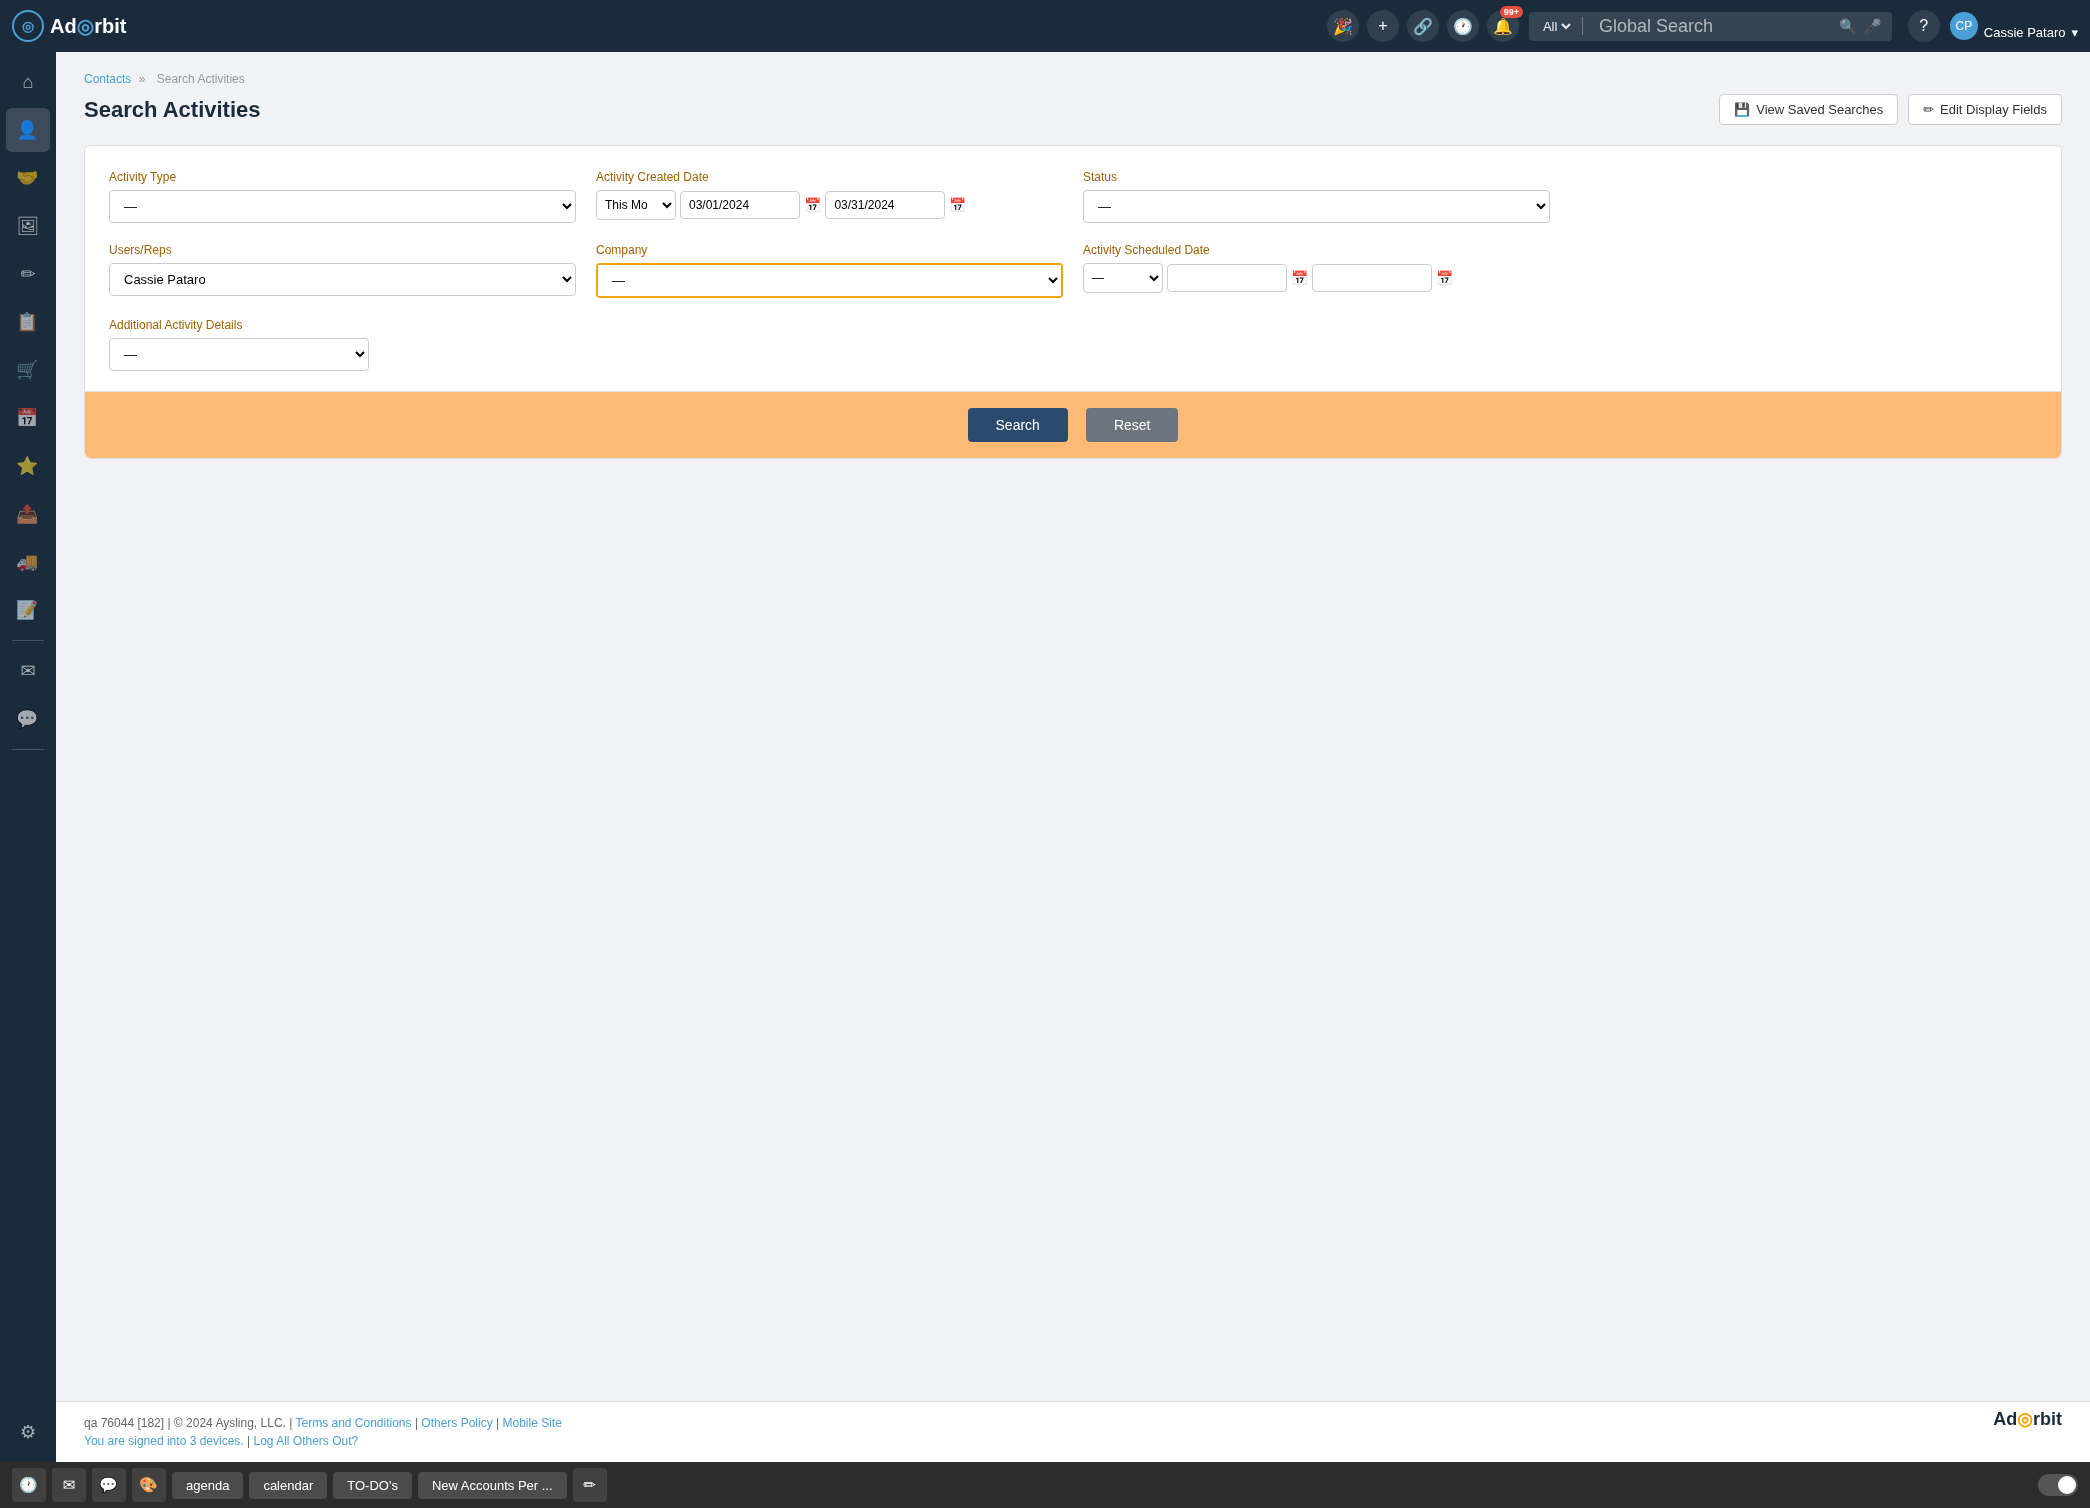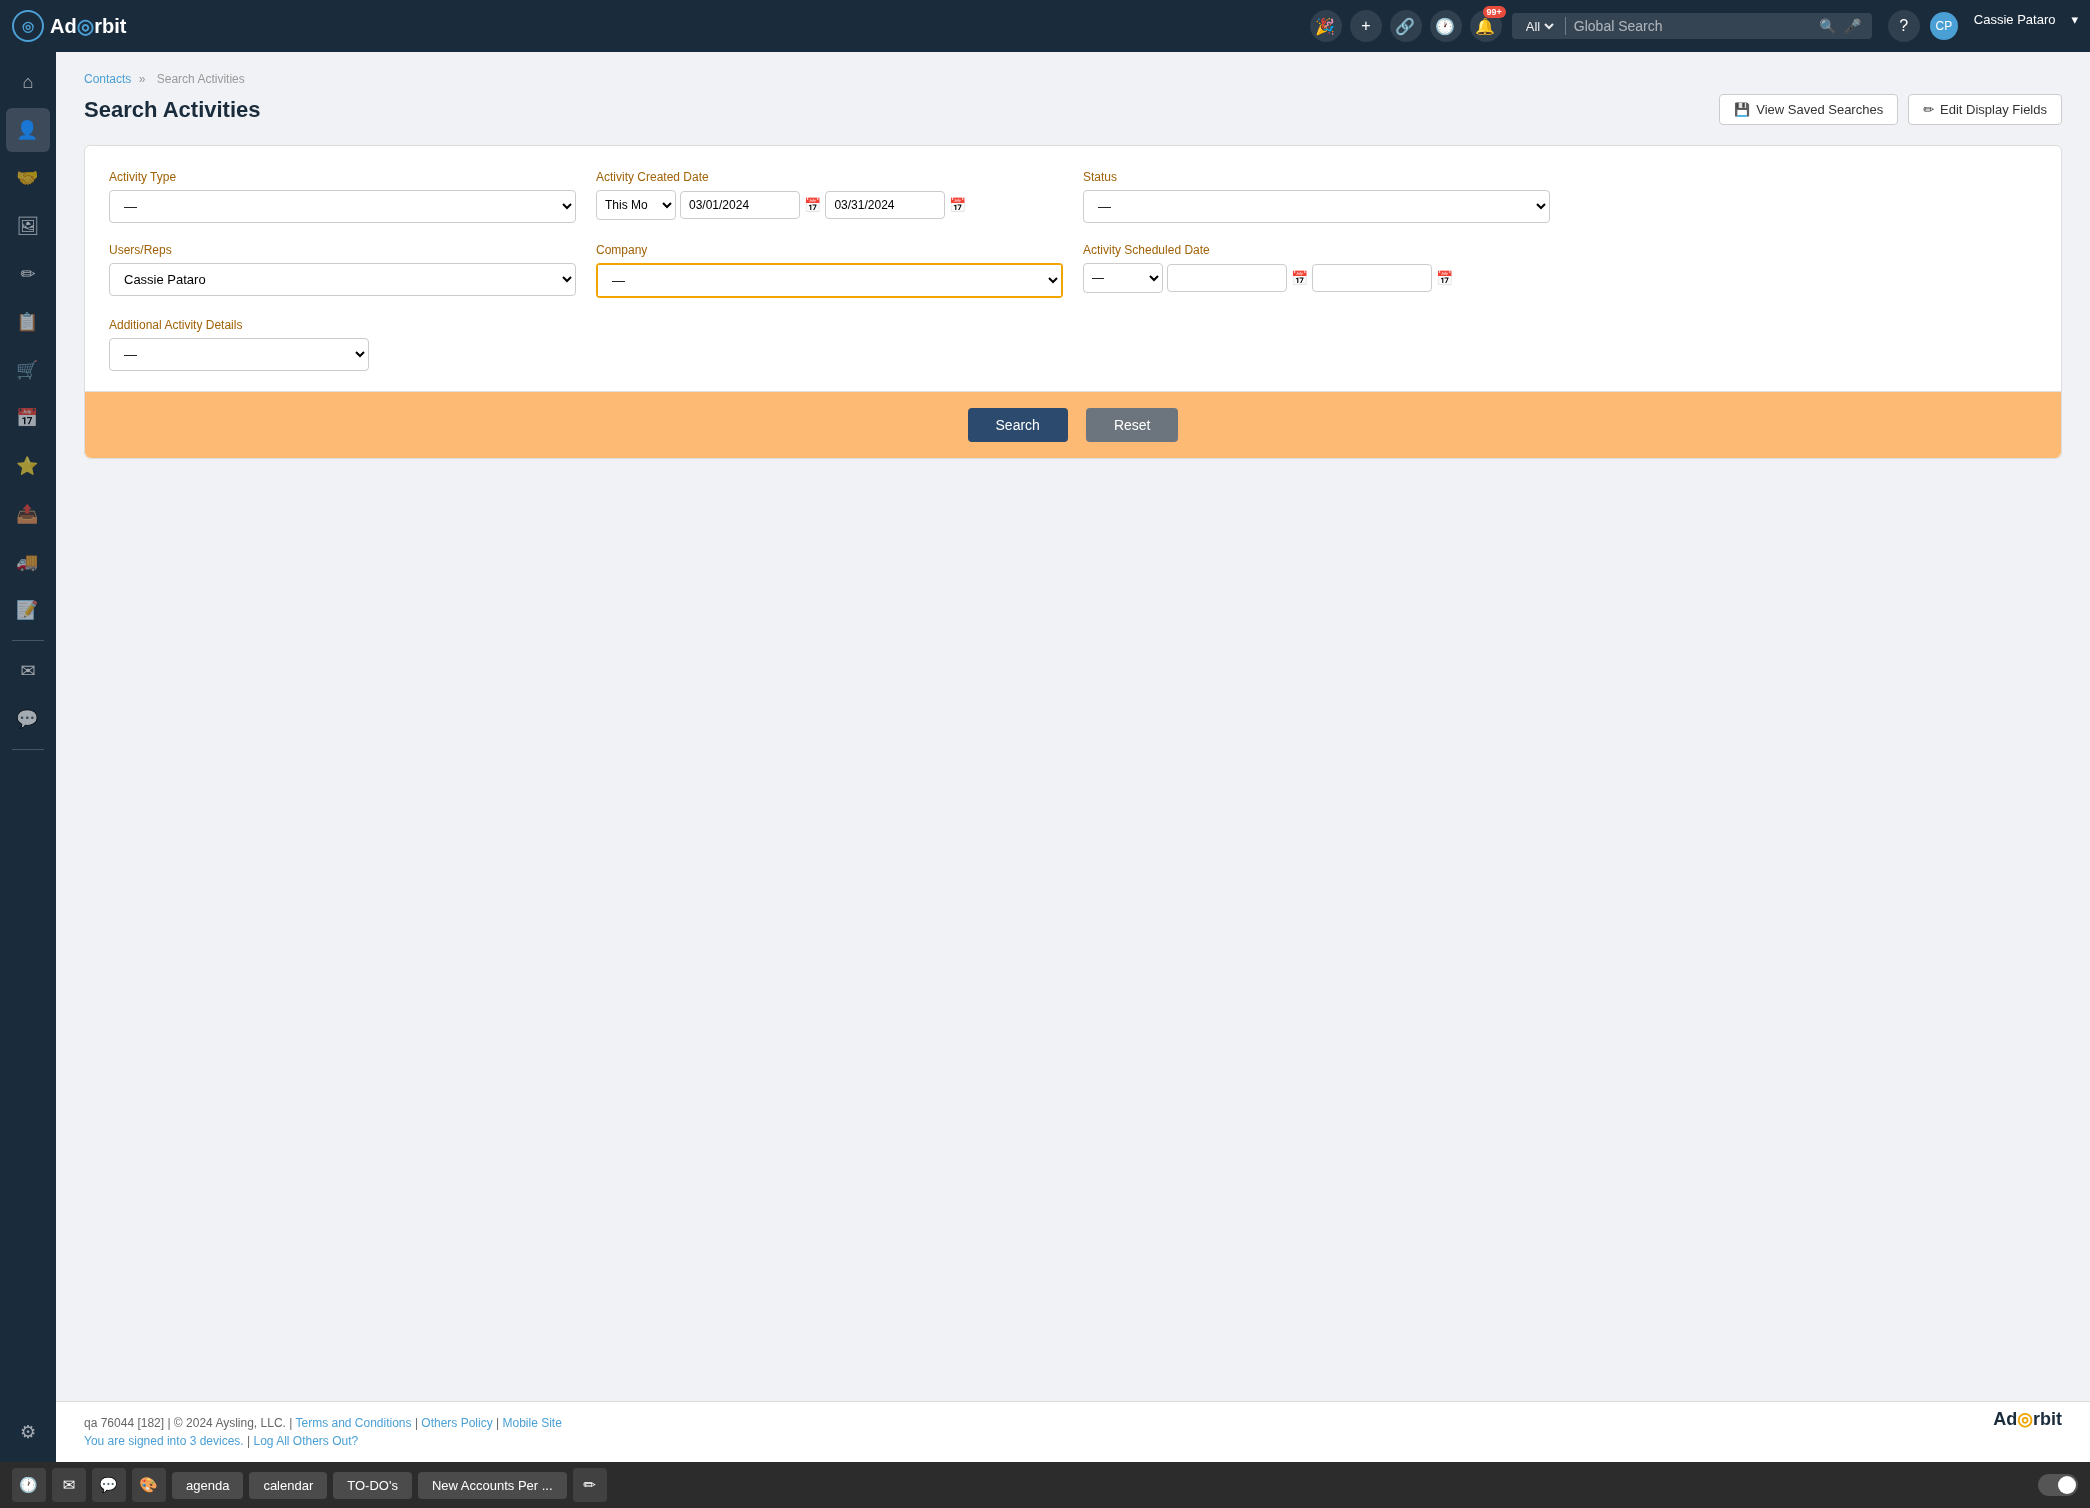--- a/index.html
+++ b/index.html
@@ -30,24 +30,24 @@
       position: absolute; top: -4px; right: -4px; background: #e74c3c; color: white; font-size: 9px; border-radius: 8px; padding: 1px 4px; font-weight: bold;
     }
     .search-area {
       display: flex; align-items: center; background: rgba(255,255,255,0.12); border-radius: 4px; padding: 4px 10px; gap: 8px; min-width: 360px;
     }
     .search-dropdown {
       color: white; background: transparent; border: none; font-size: 13px; cursor: pointer; color: rgba(255,255,255,0.9);
     }
     .search-divider { width: 1px; height: 18px; background: rgba(255,255,255,0.3); }
     .search-input-nav {
-      background: transparent; border: none; color: white; font-size: 14px; outline: none; flex: 1; min-width: 160px;
+      background: transparent; border: none; color: white; font-size: 18px; outline: none; flex: 1; min-width: 160px; margin-left: 8px;
     }
     .search-input-nav::placeholder { color: rgba(255,255,255,0.6); }
-    .user-area { display: flex; align-items: flex-start; gap: 16px; color: white; cursor: pointer; font-size: 13px; }
+    .user-area { display: flex; align-items: flex-end; gap: 6px; color: white; cursor: pointer; font-size: 13px; }
     .user-avatar { width: 28px; height: 28px; border-radius: 50%; background: #4a9fd4; display: flex; align-items: center; justify-content: center; font-size: 12px; }
 
     
     .app-body { display: flex; flex: 1; overflow: hidden; }
 
     
     .sidebar {
       width: 56px; background: #1a2b3c; display: flex; flex-direction: column; align-items: center; padding: 8px 0; gap: 4px; flex-shrink: 0; overflow-y: auto;
     }
     .sidebar-item {

